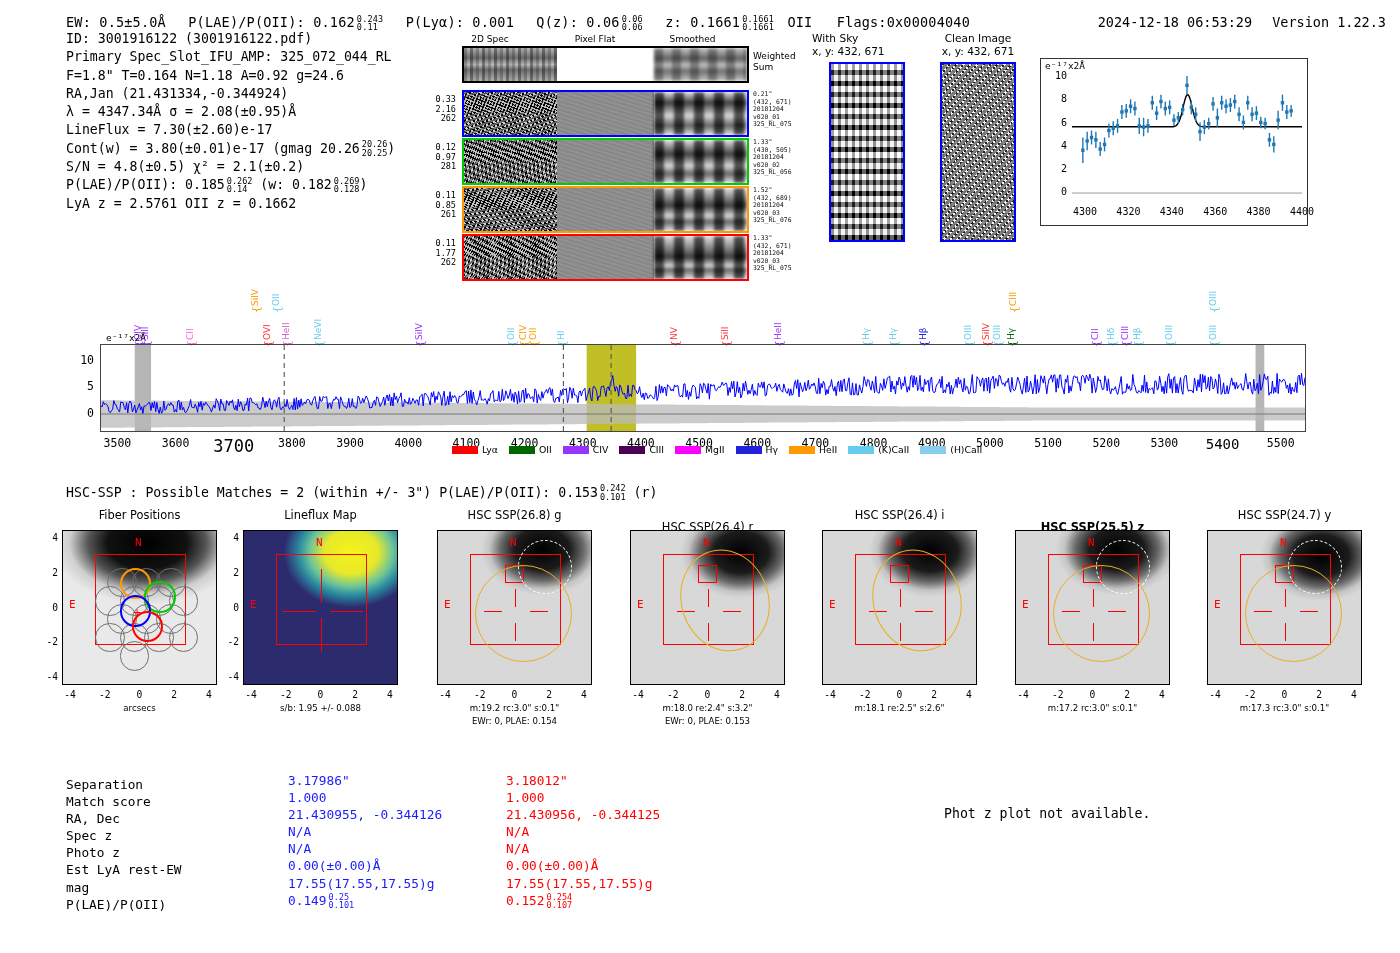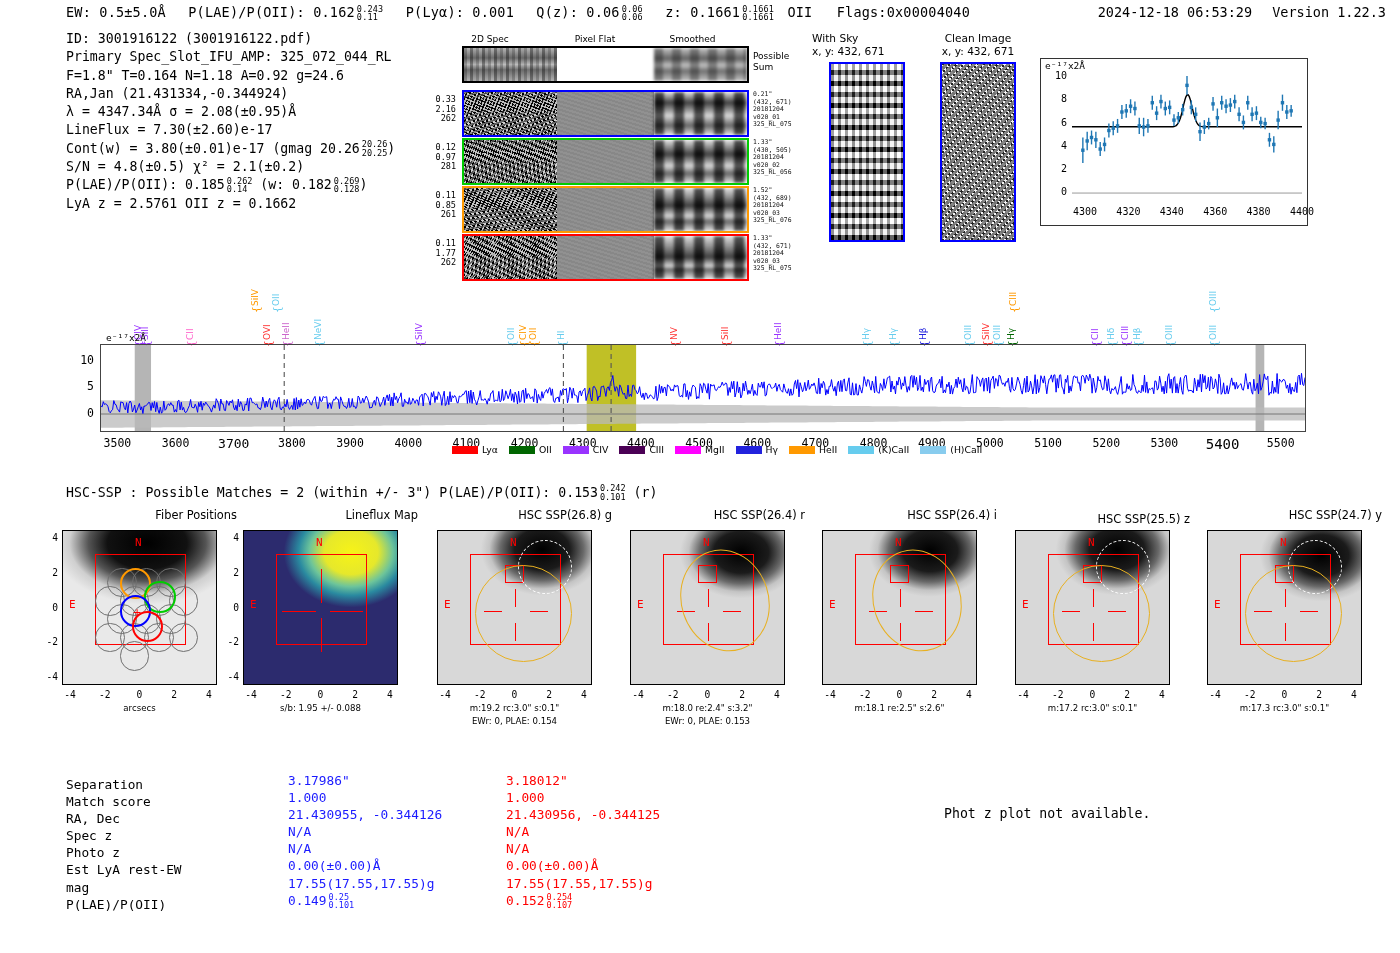--- a/index.html
+++ b/index.html
@@ -1,21 +1,21 @@
 <!DOCTYPE html>
 <html><head>
 <meta charset="utf-8">
 <style>
   html,body{margin:0;padding:0;background:#ffffff;}
   body{width:1400px;height:953px;position:relative;overflow:hidden;
        font-family:"DejaVu Sans Mono",monospace;color:#000;}
   .mono{font-family:"DejaVu Sans Mono",monospace;}
   .sans{font-family:"DejaVu Sans","Liberation Sans",sans-serif;}
   .abs{position:absolute;}
-  .nw{white-space:nowrap;}
+  .nw{white-space:nowrap;margin-top:10px;}
 
   
   #header-line{left:66px;top:4px;font-size:13.5px;letter-spacing:.2px;}
   #timestamp-version{right:14px;top:4px;font-size:13.5px;}
   .fracbox{display:inline-block;vertical-align:middle;font-size:8.5px;line-height:8.5px;
            text-align:left;position:relative;top:0px;margin-left:2px;}
   .fracbox span{display:block;}
 
   
   #info-block{left:66px;top:30px;font-size:13.2px;line-height:18.3px;}
@@ -33,21 +33,21 @@
   .linebrace{position:absolute;font-size:9px;writing-mode:vertical-rl;
              transform:rotate(180deg);}
 
   
   #spec-legend{position:absolute;left:452px;top:444px;display:flex;gap:11px;
                font-size:9.3px;align-items:center;}
   .legitem{display:flex;align-items:center;gap:4px;}
   .legswatch{width:26px;height:8px;display:inline-block;}
 
   
-  .cut-title{position:absolute;font-size:11.4px;text-align:right;}
+  .cut-title{position:absolute;font-size:11.4px;text-align:center;}
   .cut-cap{position:absolute;font-size:8.6px;text-align:center;}
   .cut-frame{position:absolute;border:1px solid #000;box-sizing:border-box;overflow:hidden;}
   .axnum{position:absolute;font-size:9.6px;color:#000;}
 
   
   #match-table{position:absolute;left:66px;top:772px;font-size:12.8px;line-height:17.1px;}
   #match-table .labels{position:absolute;left:0;top:4px;}
   #match-table .colA{position:absolute;left:222px;top:0;color:#1a1aff;}
   #match-table .colB{position:absolute;left:440px;top:0;color:#ff0000;}
   #photoz-note{position:absolute;left:944px;top:806px;font-size:13.2px;}
@@ -94,21 +94,21 @@
       repeating-linear-gradient(90deg,#9a9a9a 0 3px,#c8c8c8 3px 6px,#7e7e7e 6px 9px,#bdbdbd 9px 12px),
       linear-gradient(180deg,#e8e8e8 0%,#8c8c8c 30%,#f0f0f0 50%,#909090 66%,#e4e4e4 100%);
       background-blend-mode:multiply;"></div>
     <div class="abs" style="left:33%;top:0;width:34%;height:100%;background:#ffffff"></div>
     <div class="abs" style="left:67%;top:0;width:33%;height:100%;background:
       repeating-linear-gradient(90deg,#8f8f8f 0 9px,#cfcfcf 9px 18px),
       linear-gradient(180deg,#f2f2f2 0%,#7a7a7a 32%,#ededed 52%,#8a8a8a 70%,#f2f2f2 100%);
       background-blend-mode:multiply;filter:blur(1.6px)"></div>
   </div>
   <div class="abs sans" style="left:333px;top:17px;font-size:9px;line-height:10.5px">
-    <div>Possible</div>
+    <div>Weighted</div>
     <div>Sum</div>
   </div>
 
   <div class="abs" id="fiber-rows" style="left:0;top:56px;width:335px;">
       <div class="abs" style="left: 0px; top: 0px; width: 335px; height: 47px;">
         <div class="rowlabels mono" style="left: 0px; top: 5px; width: 36px;">
           <div>0.33</div>
           <div>2.16</div>
           <div>262</div>
         </div>
@@ -444,21 +444,21 @@
   </div>
   <div class="abs mono" style="left:14px;top:54px;font-size:9.5px">e⁻¹⁷x2Å</div>
   <div class="abs" id="fullspec-yticks">
       <div class="ytick mono" style="left: -20px; top: 128.012px; font-size: 11.5px;">0</div>
       <div class="ytick mono" style="left: -20px; top: 101.469px; font-size: 11.5px;">5</div>
       <div class="ytick mono" style="left: -20px; top: 74.9259px; font-size: 11.5px;">10</div>
     </div>
   <div class="abs" id="fullspec-xticks">
       <div class="xtick mono" style="left: 2.44928px; top: 158px; font-size: 11.5px;">3500</div>
       <div class="xtick mono" style="left: 60.6135px; top: 158px; font-size: 11.5px;">3600</div>
-      <div class="xtick mono" style="left: 118.778px; top: 158px; font-size: 13px;">3700</div>
+      <div class="xtick mono" style="left: 118.778px; top: 158px; font-size: 17px;">3700</div>
       <div class="xtick mono" style="left: 176.942px; top: 158px; font-size: 11.5px;">3800</div>
       <div class="xtick mono" style="left: 235.106px; top: 158px; font-size: 11.5px;">3900</div>
       <div class="xtick mono" style="left: 293.271px; top: 158px; font-size: 11.5px;">4000</div>
       <div class="xtick mono" style="left: 351.435px; top: 158px; font-size: 11.5px;">4100</div>
       <div class="xtick mono" style="left: 409.599px; top: 158px; font-size: 11.5px;">4200</div>
       <div class="xtick mono" style="left: 467.763px; top: 158px; font-size: 11.5px;">4300</div>
       <div class="xtick mono" style="left: 525.928px; top: 158px; font-size: 11.5px;">4400</div>
       <div class="xtick mono" style="left: 584.092px; top: 158px; font-size: 11.5px;">4500</div>
       <div class="xtick mono" style="left: 642.256px; top: 158px; font-size: 11.5px;">4600</div>
       <div class="xtick mono" style="left: 700.42px; top: 158px; font-size: 11.5px;">4700</div>
@@ -588,21 +588,21 @@
       <div style="position:absolute;left:47%;top:3%;color:#ff0000;font-size:11px">N</div>
       <div style="position:absolute;left:4%;top:44%;color:#ff0000;font-size:11px">E</div>
     </div>
     <div class="axnum mono" style="left: 437px; top: 181px; width: 16px; text-align: center;">-4</div>
     <div class="axnum mono" style="left: 471.75px; top: 181px; width: 16px; text-align: center;">-2</div>
     <div class="axnum mono" style="left: 506.5px; top: 181px; width: 16px; text-align: center;">0</div>
     <div class="axnum mono" style="left: 541.25px; top: 181px; width: 16px; text-align: center;">2</div>
     <div class="axnum mono" style="left: 576px; top: 181px; width: 16px; text-align: center;">4</div>
     <div class="cut-cap sans" style="left: 407px; top: 195px; width: 215px;">m:19.2 rc:3.0" s:0.1"</div>
     <div class="cut-cap sans" style="left: 407px; top: 208px; width: 215px;">EWr: 0, PLAE: 0.154</div>
-    <div class="cut-title sans" style="left: 610px; top: 0px; width: 195px;">HSC SSP(26.4) r</div>
+    <div class="cut-title sans" style="left: 610px; top: 12px; width: 195px;">HSC SSP(26.4) r</div>
     <div class="cut-frame" style="left: 630px; top: 22px; width: 155px; height: 155px; background: radial-gradient(40% 30% at 72% 14%, rgb(0, 0, 0) 0%, rgb(27, 27, 27) 45%, rgb(106, 106, 106) 68%, rgb(196, 196, 196) 86%, rgb(216, 216, 216) 100%), repeating-linear-gradient(41deg, rgba(0, 0, 0, 0.1) 0px, rgba(0, 0, 0, 0.1) 2px, rgba(255, 255, 255, 0.1) 2px, rgba(255, 255, 255, 0.1) 4px);">
       <div style="position:absolute;left:21%;top:15%;width:58%;height:58%;border:1.5px solid #ff0000;"></div>
       <div style="position:absolute;left:44%;top:22%;width:11%;height:11%;border:1.5px solid #ff0000;"></div>
       <div style="position:absolute;left:50%;top:38%;width:1.4px;height:12%;background:#ff0000"></div>
       <div style="position:absolute;left:50%;top:60%;width:1.4px;height:12%;background:#ff0000"></div>
       <div style="position:absolute;left:30%;top:52%;width:12%;height:1.4px;background:#ff0000"></div>
       <div style="position:absolute;left:60%;top:52%;width:12%;height:1.4px;background:#ff0000"></div>
       <div style="position:absolute;left:33%;top:12%;width:56%;height:66%;border:1.8px solid #e8b020;border-radius:50%;transform:rotate(-18deg)"></div>
       <div style="position:absolute;left:47%;top:3%;color:#ff0000;font-size:11px">N</div>
       <div style="position:absolute;left:4%;top:44%;color:#ff0000;font-size:11px">E</div>
@@ -625,21 +625,21 @@
       <div style="position:absolute;left:33%;top:12%;width:56%;height:66%;border:1.8px solid #e8b020;border-radius:50%;transform:rotate(-18deg)"></div>
       <div style="position:absolute;left:47%;top:3%;color:#ff0000;font-size:11px">N</div>
       <div style="position:absolute;left:4%;top:44%;color:#ff0000;font-size:11px">E</div>
     </div>
     <div class="axnum mono" style="left: 822px; top: 181px; width: 16px; text-align: center;">-4</div>
     <div class="axnum mono" style="left: 856.75px; top: 181px; width: 16px; text-align: center;">-2</div>
     <div class="axnum mono" style="left: 891.5px; top: 181px; width: 16px; text-align: center;">0</div>
     <div class="axnum mono" style="left: 926.25px; top: 181px; width: 16px; text-align: center;">2</div>
     <div class="axnum mono" style="left: 961px; top: 181px; width: 16px; text-align: center;">4</div>
     <div class="cut-cap sans" style="left: 792px; top: 195px; width: 215px;">m:18.1 re:2.5" s:2.6"</div>
-    <div class="cut-title sans" style="left: 995px; top: 4px; width: 195px;">HSC SSP(25.5) z</div>
+    <div class="cut-title sans" style="left: 995px; top: 12px; width: 195px; font-weight: bold;">HSC SSP(25.5) z</div>
     <div class="cut-frame" style="left: 1015px; top: 22px; width: 155px; height: 155px; background: radial-gradient(40% 30% at 66% 12%, rgb(0, 0, 0) 0%, rgb(27, 27, 27) 45%, rgb(106, 106, 106) 68%, rgb(196, 196, 196) 86%, rgb(216, 216, 216) 100%), repeating-linear-gradient(41deg, rgba(0, 0, 0, 0.1) 0px, rgba(0, 0, 0, 0.1) 2px, rgba(255, 255, 255, 0.1) 2px, rgba(255, 255, 255, 0.1) 4px);">
       <div style="position:absolute;left:21%;top:15%;width:58%;height:58%;border:1.5px solid #ff0000;"></div>
       <div style="position:absolute;left:44%;top:22%;width:11%;height:11%;border:1.5px solid #ff0000;"></div>
       <div style="position:absolute;left:50%;top:38%;width:1.4px;height:12%;background:#ff0000"></div>
       <div style="position:absolute;left:50%;top:60%;width:1.4px;height:12%;background:#ff0000"></div>
       <div style="position:absolute;left:30%;top:52%;width:12%;height:1.4px;background:#ff0000"></div>
       <div style="position:absolute;left:60%;top:52%;width:12%;height:1.4px;background:#ff0000"></div>
       <div style="position:absolute;left:24%;top:22%;width:62%;height:62%;border:1.8px solid #e8b020;border-radius:50%"></div>
       <div style="position:absolute;left:52%;top:6%;width:34%;height:34%;border:1.6px dashed #ffffff;border-radius:50%"></div>
       <div style="position:absolute;left:47%;top:3%;color:#ff0000;font-size:11px">N</div>

